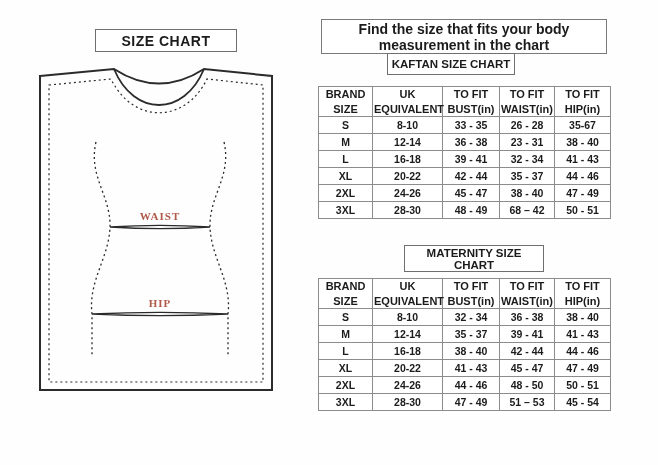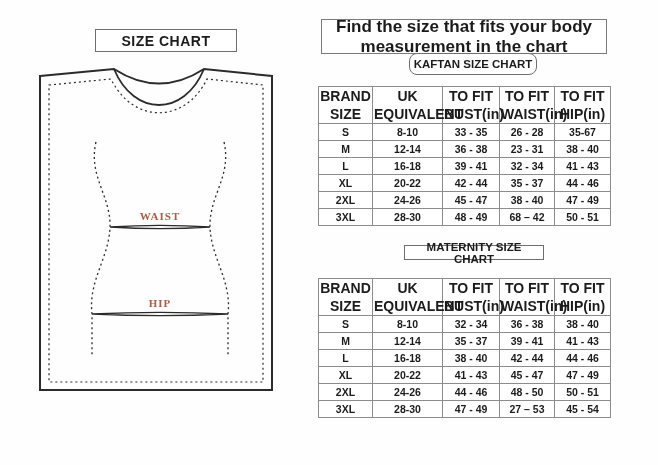--- a/index.html
+++ b/index.html
@@ -6,36 +6,36 @@
   .canvas{
     position:relative;width:658px;height:465px;background:#fefefe;
     font-family:"Liberation Sans","DejaVu Sans",sans-serif;color:#1b1b1b;overflow:hidden;
   }
   .boxed{
     position:absolute;border:1px solid #6f6f6f;background:#fff;
     display:flex;align-items:center;justify-content:center;
     font-weight:bold;text-align:center;box-sizing:border-box;
   }
   #size-chart-title{left:95px;top:29px;width:142px;height:23px;font-size:14px;letter-spacing:.5px;}
-  #banner{left:321px;top:19px;width:286px;height:35px;font-size:17px;border-color:#7a7a7a;}
-  #kaftan-title{left:409px;top:53px;width:128px;height:22px;font-size:11.5px;border-radius:8px;}
-  #maternity-title{left:404px;top:245px;width:140px;height:15px;font-size:11.5px;}
+  #banner{left:321px;top:19px;width:286px;height:35px;font-size:14px;border-color:#7a7a7a;}
+  #kaftan-title{left:387px;top:53px;width:128px;height:22px;font-size:11.5px;}
+  #maternity-title{left:404px;top:245px;width:140px;height:27px;font-size:11.5px;}
   #footnote{left:35px;top:416px;width:238px;height:23px;font-size:12px;}
   #garment{position:absolute;left:37px;top:64px;}
   table.size-table{
     position:absolute;border-collapse:collapse;table-layout:fixed;
     width:292px;background:#fff;
   }
   #kaftan-table{left:318px;top:86px;}
   #maternity-table{left:318px;top:278px;}
   .size-table th,.size-table td{
     border:1px solid #8c8c8c;font-weight:bold;text-align:center;
     padding:0 1px;box-sizing:border-box;
   }
-  .size-table th{font-size:14px;line-height:1.3;height:30px;white-space:pre-line;}
+  .size-table th{font-size:11px;line-height:1.3;height:30px;white-space:pre-line;}
   .size-table td{font-size:10.5px;height:17px;}
   .size-table col.c0{width:54px;}
   .size-table col.c1{width:70px;}
   .size-table col.c2{width:57px;}
   .size-table col.c3{width:55px;}
   .size-table col.c4{width:56px;}
   .diagram-label{
     font-family:"Liberation Serif","DejaVu Serif",serif;
     font-size:11px;letter-spacing:1px;font-weight:bold;
   }
@@ -195,19 +195,19 @@
           <td>2XL</td>
           <td>24-26</td>
           <td>44 - 46</td>
           <td>48 - 50</td>
           <td>50 - 51</td>
         </tr>
         <tr>
           <td>3XL</td>
           <td>28-30</td>
           <td>47 - 49</td>
-          <td>27 – 53</td>
+          <td>51 – 53</td>
           <td>45 - 54</td>
         </tr>
       </tbody>
   </table>
 
 </div>
 
 </body></html>

